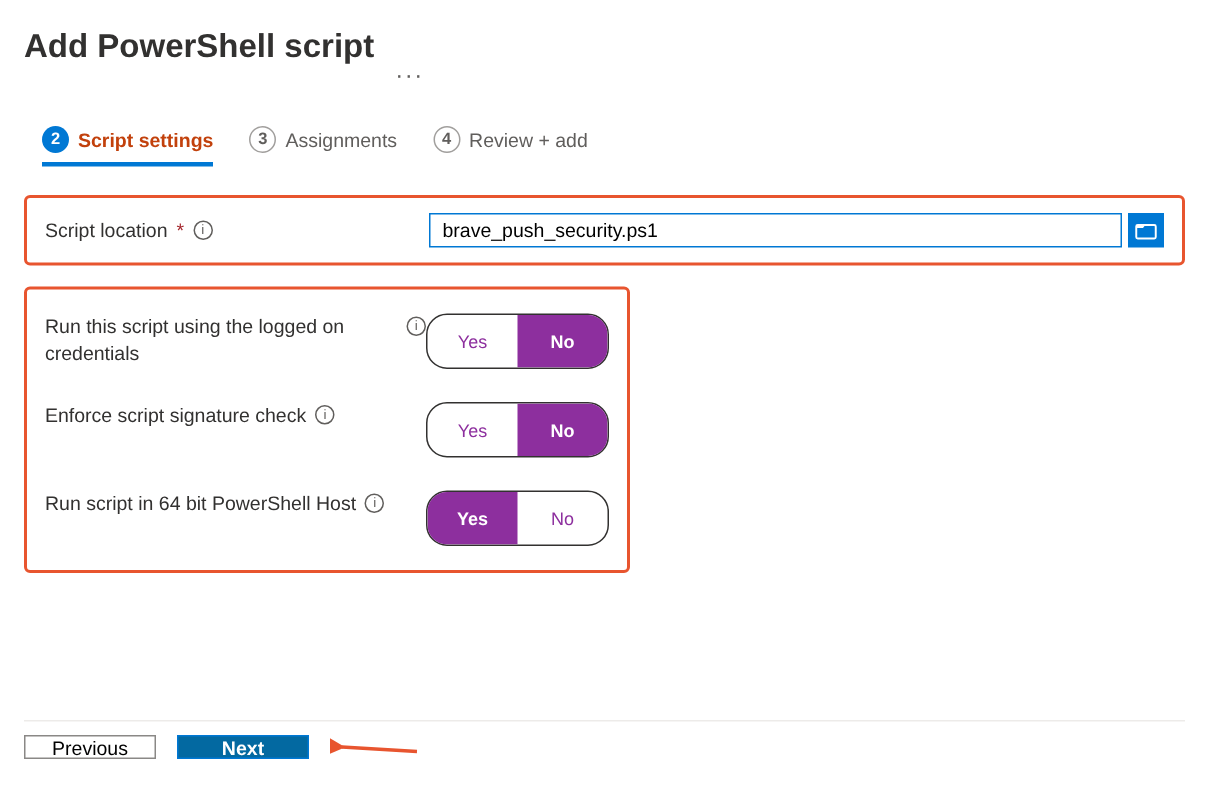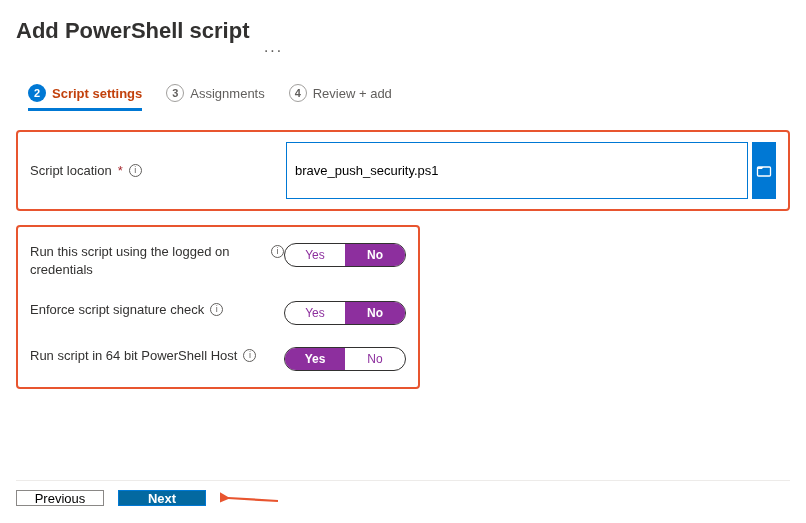--- a/index.html
+++ b/index.html
@@ -52,38 +52,38 @@
   .req { color:#a4262c; }
   .info-icon {
     width:13px; height:13px; border:1px solid #605e5c; border-radius:50%;
     display:inline-flex; align-items:center; justify-content:center;
     font-size:9px; color:#605e5c; cursor:pointer; line-height:1;
   }
 
   
   .file-input-wrap { display:flex; align-items:stretch; flex:1; }
   .file-input {
-    flex:1; border:1px solid #0078d4; padding:20px 8px; font-size:13px; font-family:inherit;
+    flex:1; border:1px solid #0078d4; padding:3px 8px; font-size:13px; font-family:inherit;
     outline: none;
   }
   .file-btn {
     width:24px; background:#0078d4; display:flex; align-items:center; justify-content:center;
     cursor:pointer; margin-left:4px;
   }
   .file-btn svg { width:16px; height:16px; }
 
   
   .options { width:404px; }
   .option-row { display:flex; padding:6px 0 16px 0; }
   .option-row:last-child { padding-bottom:6px; }
   .option-label { flex:1; font-size:13px; color:#323130; display:flex; align-items:flex-start; gap:6px; line-height:1.4; }
   .option-label .info-icon { margin-top:2px; flex-shrink:0; }
   .pill-group {
     display:flex; border:1px solid #323130; border-radius:14px; overflow:hidden;
-    height:24px; font-size:12px;
+    height:37px; font-size:12px;
   }
   .pill {
     width:60px; display:flex; align-items:center; justify-content:center; cursor:pointer;
     color:#8d2f9e;
   }
   .pill.selected { background:#8d2f9e; color:#fff; font-weight:600; }
 
   
   .footer {
     position:absolute; left:16px; right:16px; bottom:16px;

